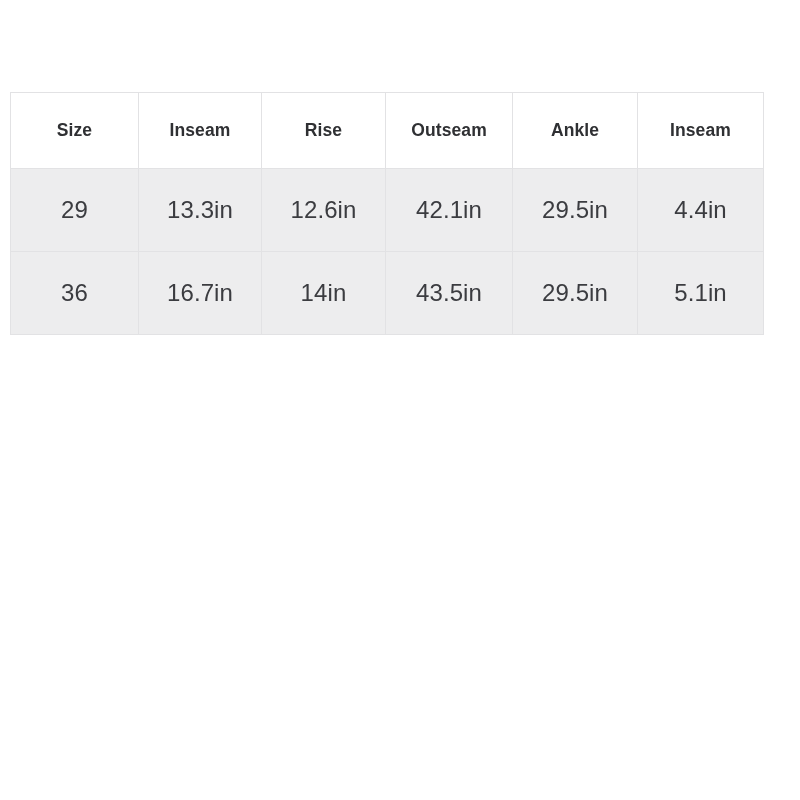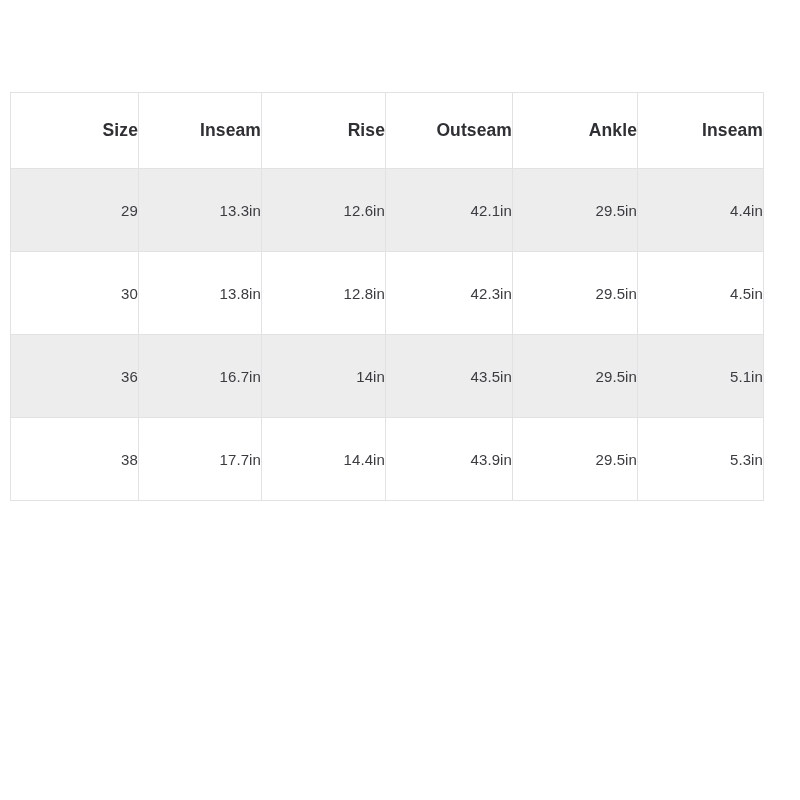--- a/index.html
+++ b/index.html
@@ -31,41 +31,41 @@
   table.size-chart {
     width: 753px;
     border-collapse: collapse;
     table-layout: fixed;
     background: #ffffff;
   }
 
   table.size-chart th,
   table.size-chart td {
     border: 1px solid #e2e2e4;
-    text-align: right;
+    text-align: center;
     vertical-align: middle;
     padding: 0;
     height: 83px;
     box-sizing: border-box;
   }
 
   table.size-chart th {
     background: #ffffff;
     color: #2f3033;
     font-weight: bold;
     font-size: 17.5px;
     letter-spacing: 0.1px;
     height: 76px;
   }
 
   table.size-chart td {
     background: #ffffff;
     color: #3b3c40;
     font-weight: normal;
-    font-size: 15px;
+    font-size: 24px;
     letter-spacing: 0.1px;
   }
 
   table.size-chart tbody tr.row-shaded td {
     background: #ededee;
   }
 
   
   .col-0 { width: 128px; }
   .col-1 { width: 123px; }
@@ -100,40 +100,24 @@
       </thead>
       <tbody>
         <tr class="row-shaded">
           <td>29</td>
           <td>13.3in</td>
           <td>12.6in</td>
           <td>42.1in</td>
           <td>29.5in</td>
           <td>4.4in</td>
         </tr>
-        <tr>
-          <td>30</td>
-          <td>13.8in</td>
-          <td>12.8in</td>
-          <td>42.3in</td>
-          <td>29.5in</td>
-          <td>4.5in</td>
-        </tr>
         <tr class="row-shaded">
           <td>36</td>
           <td>16.7in</td>
           <td>14in</td>
           <td>43.5in</td>
           <td>29.5in</td>
           <td>5.1in</td>
         </tr>
-        <tr>
-          <td>38</td>
-          <td>17.7in</td>
-          <td>14.4in</td>
-          <td>43.9in</td>
-          <td>29.5in</td>
-          <td>5.3in</td>
-        </tr>
       </tbody>
     </table>
   </div>
 </div>
 
 </body></html>

